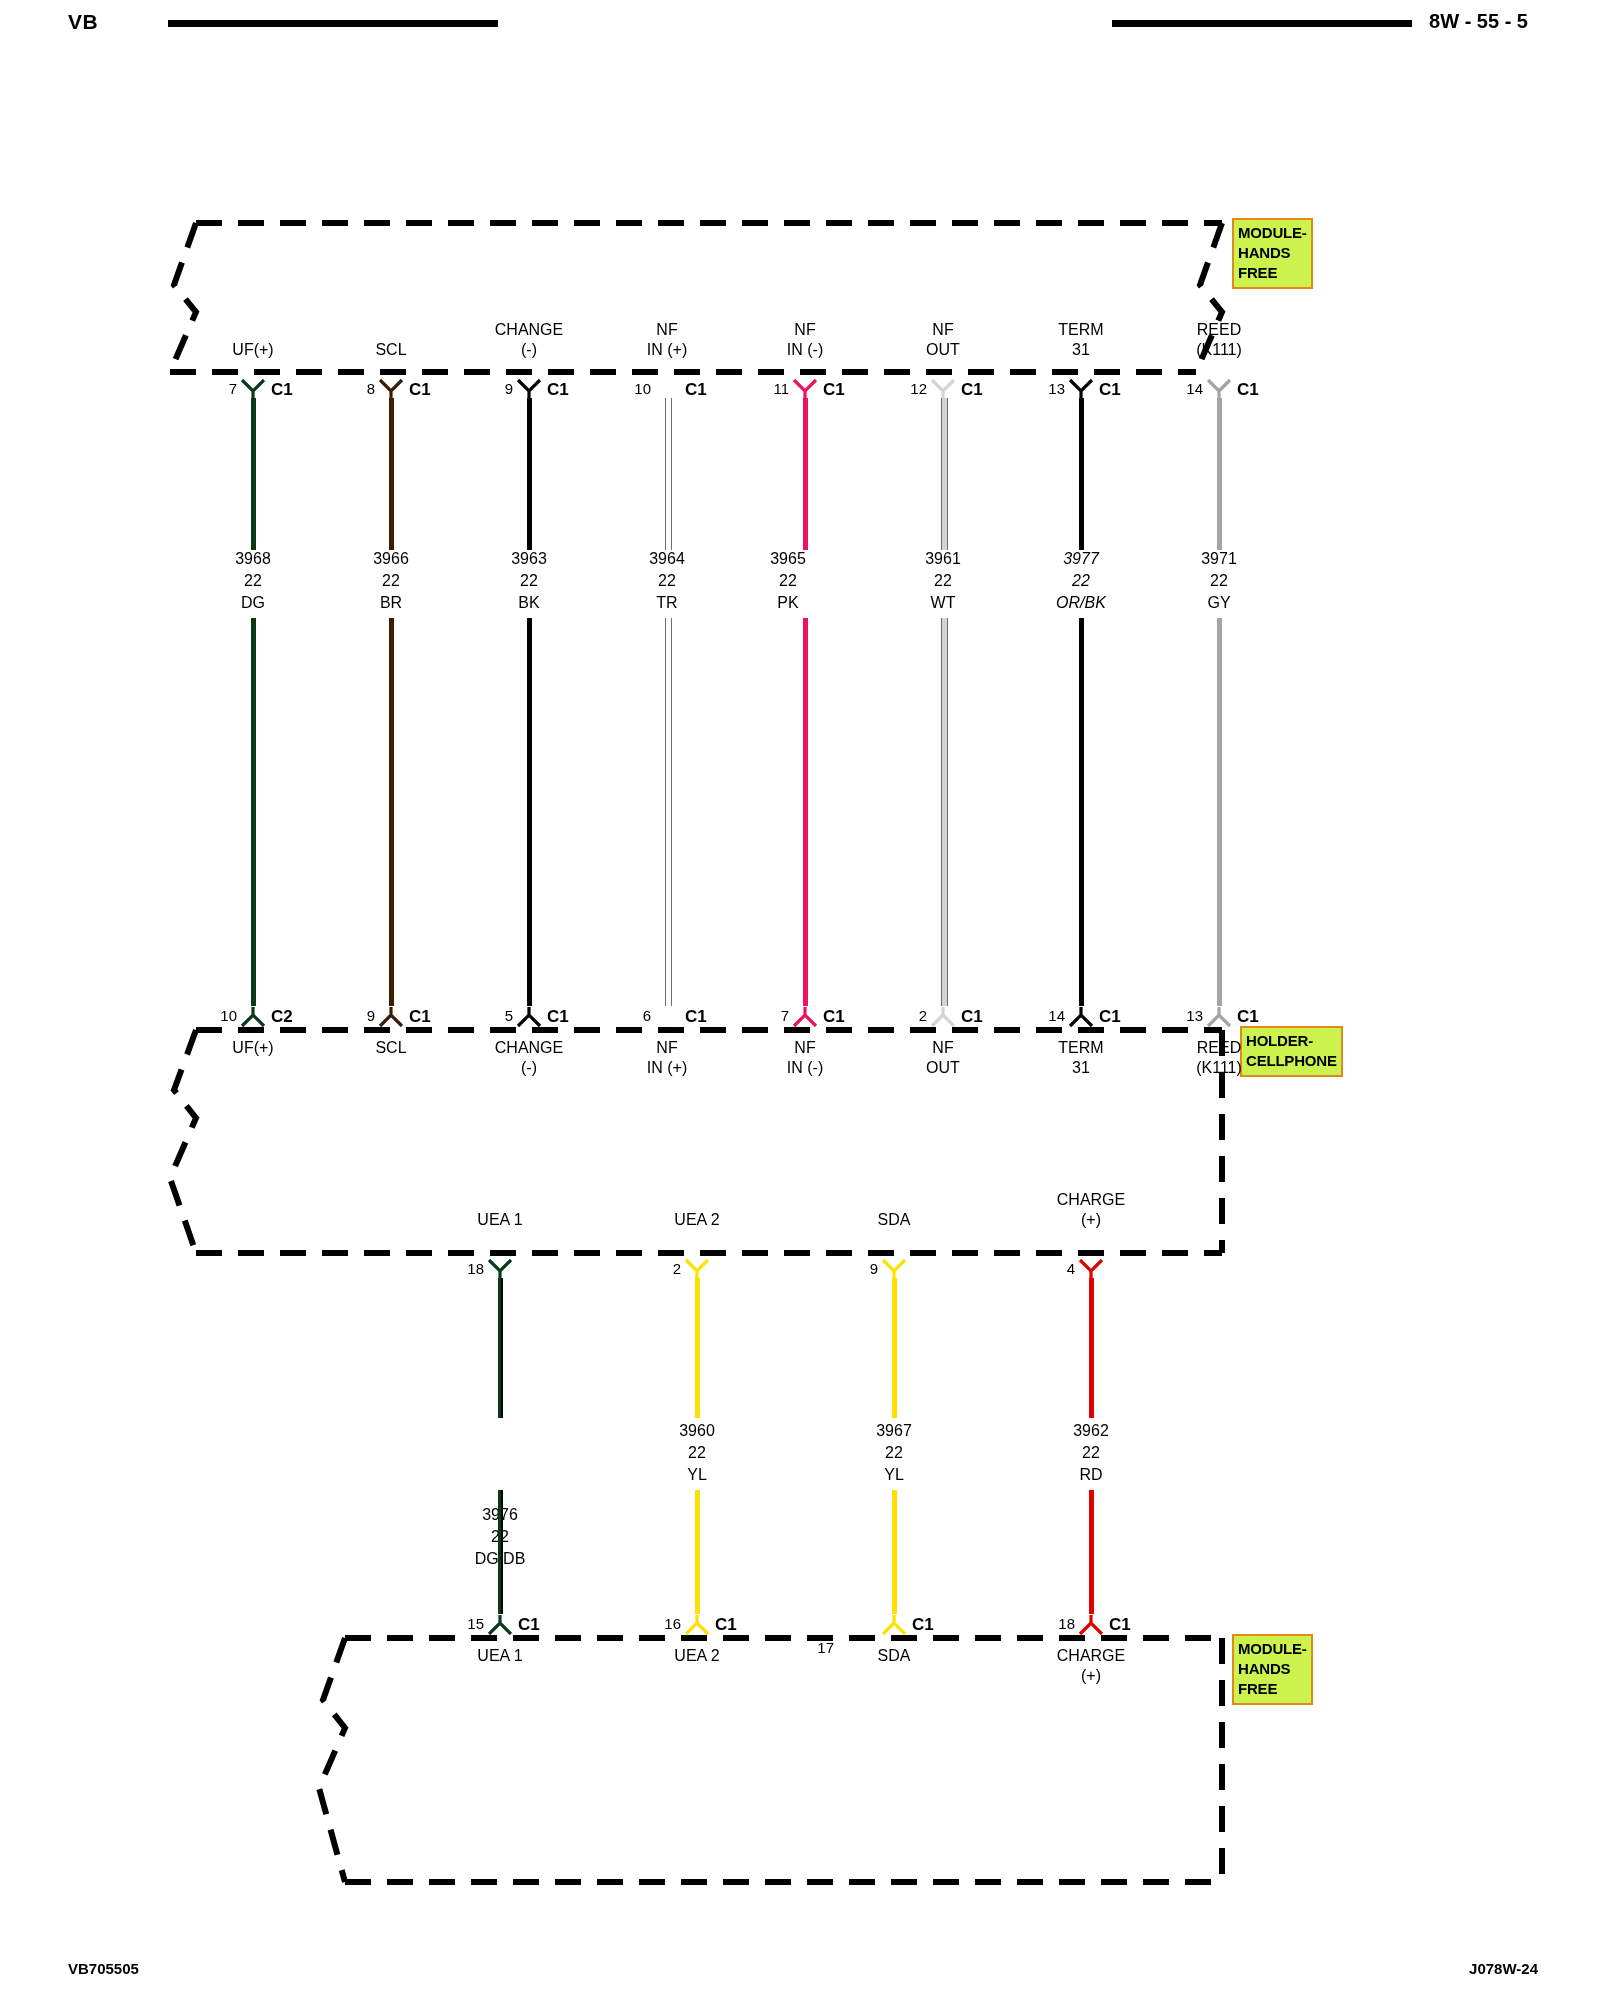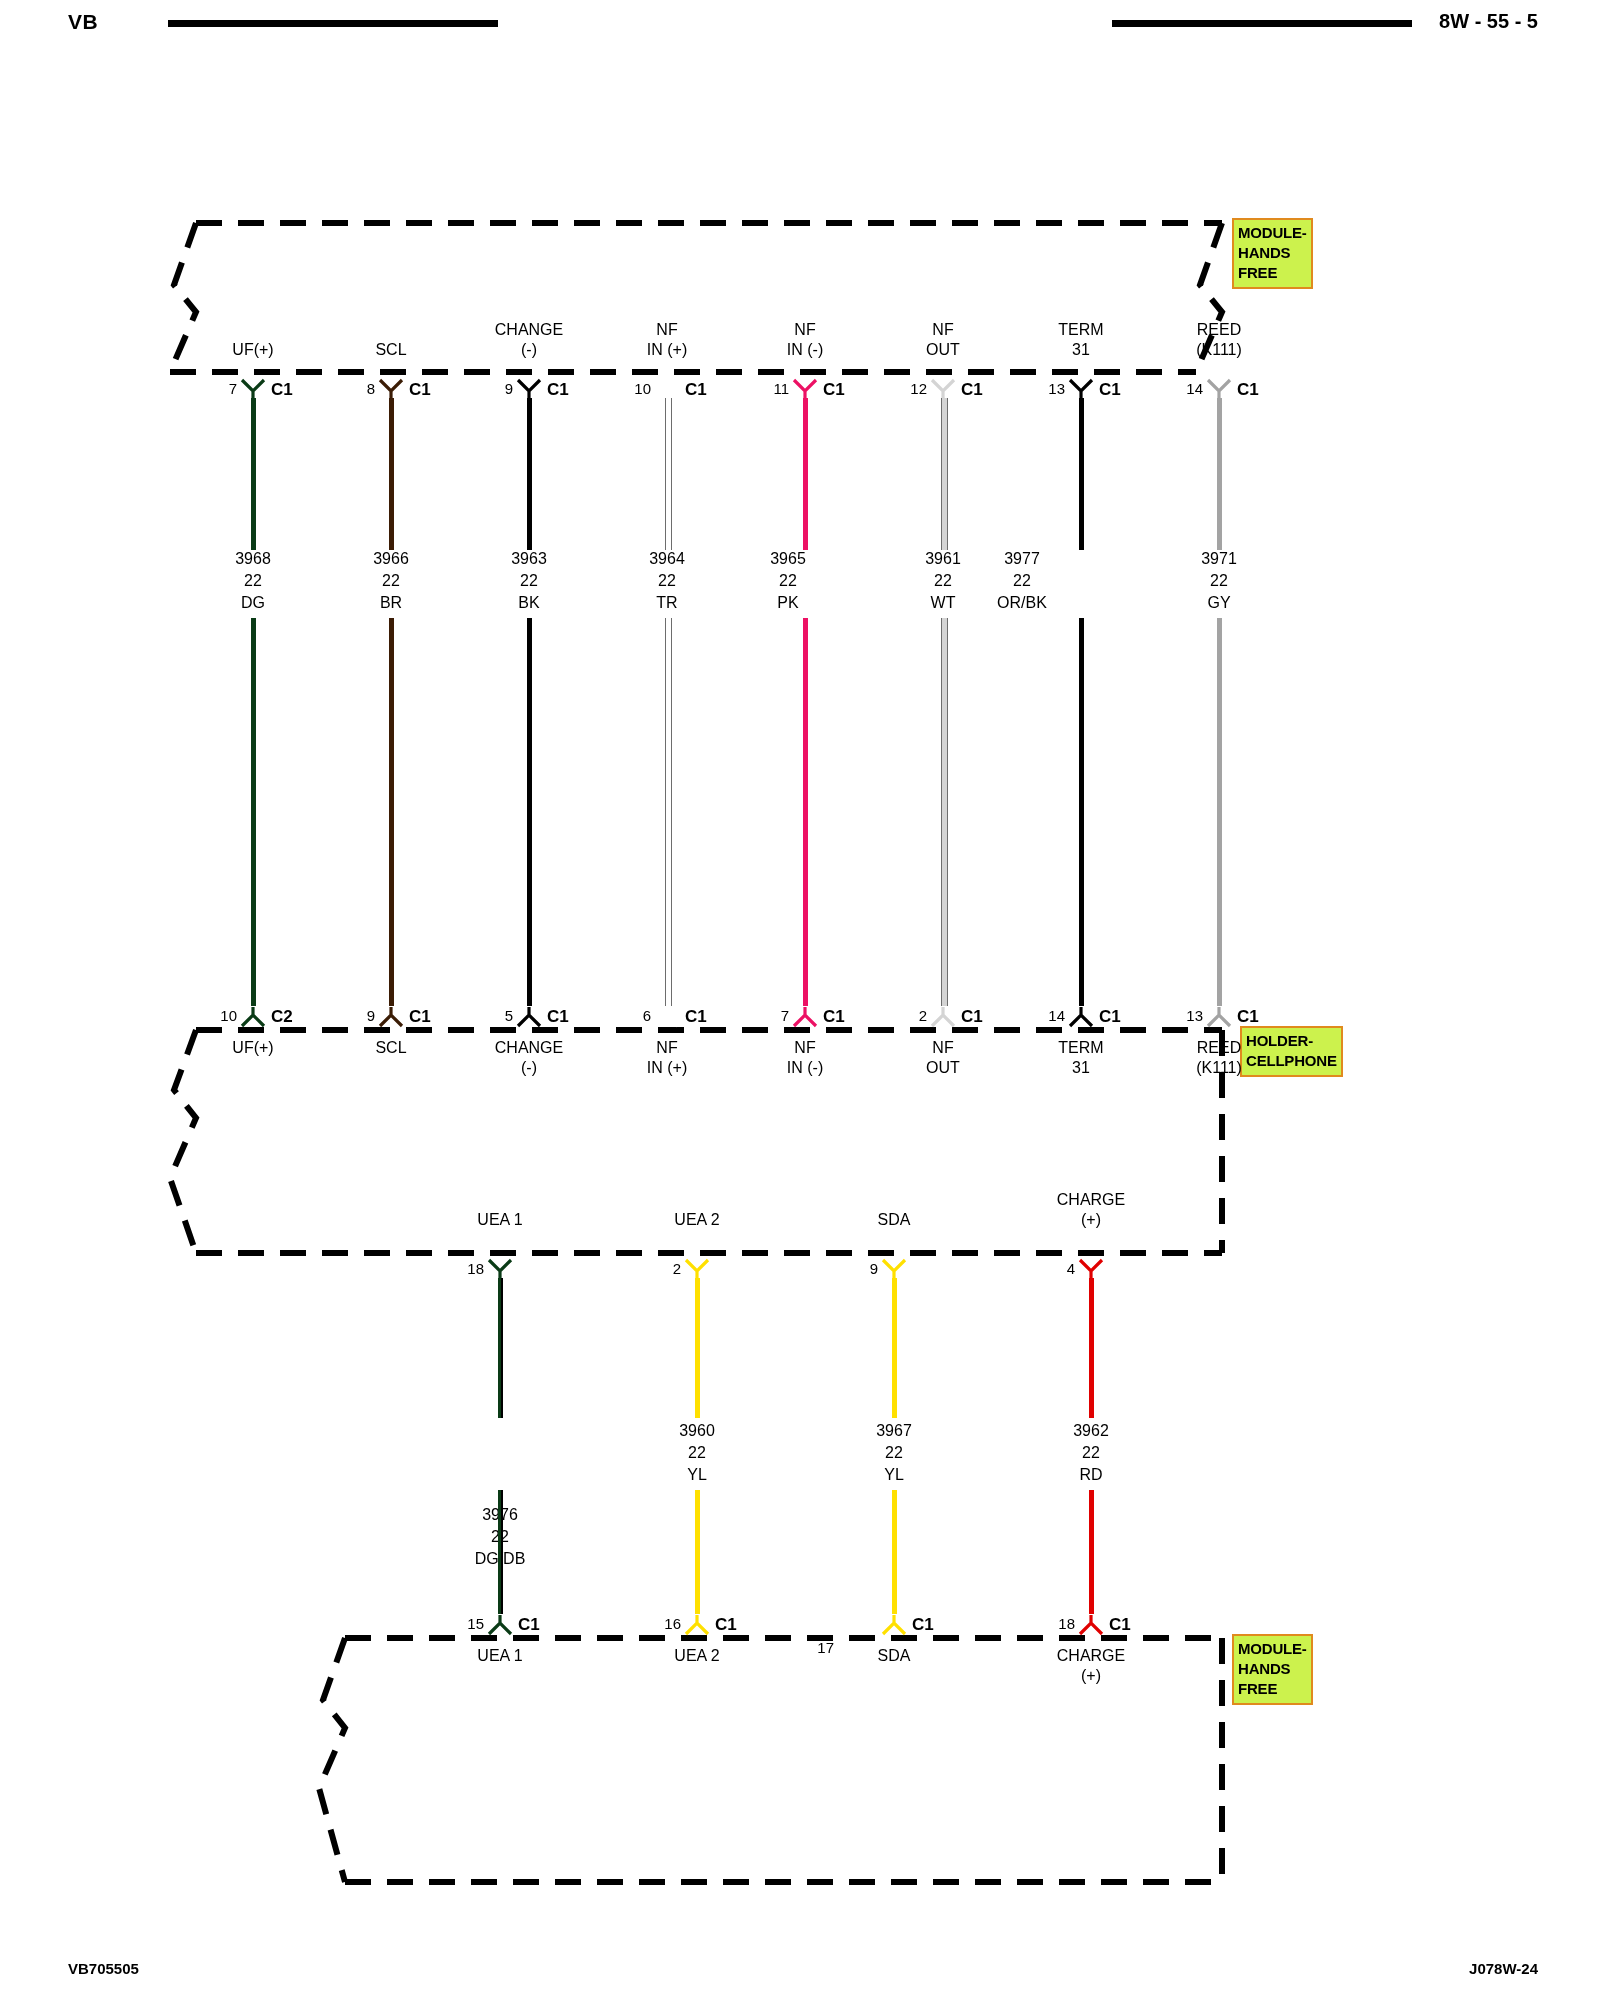--- a/index.html
+++ b/index.html
@@ -11,21 +11,21 @@
   .hdr{position:absolute;left:0;top:0;width:1600px;height:90px;}
   .hdr-vb{position:absolute;left:68px;top:10px;font-size:21px;font-weight:bold;
           letter-spacing:.5px;text-align:right;}
   .hdr-rule{position:absolute;height:7px;background:#000;top:20px;}
   .hdr-rule.l{left:168px;width:330px;}
   .hdr-rule.r{left:1112px;width:300px;}
   .hdr-title{position:absolute;left:0;top:8px;width:1600px;text-align:center;
              font-size:21px;font-weight:bold;letter-spacing:-.2px;}
   .hdr-sub{position:absolute;left:0;top:46px;width:1600px;text-align:center;
            font-size:21px;font-weight:bold;letter-spacing:-.2px;}
-  .hdr-page{position:absolute;right:62px;top:10px;font-size:20px;font-weight:bold;}
+  .hdr-page{position:absolute;right:72px;top:10px;font-size:20px;font-weight:bold;}
 
   
   .ftr-l{position:absolute;left:68px;top:1960px;font-size:15px;font-weight:bold;}
   .ftr-r{position:absolute;right:62px;top:1960px;font-size:15px;font-weight:bold;}
 
   
   .outline{position:absolute;left:0;top:0;width:1600px;height:2000px;
            pointer-events:none;}
 
   
@@ -259,21 +259,21 @@
         <div class="pinlbl" style="left:1081px;top:320px;">
           <div>TERM</div>
           <div>31</div>
         </div>
         <div class="term" style="left:1068px;top:378px;"><svg width="26" height="22" viewBox="0 0 26 22">
             <path d="M2 2 L13 13 L24 2 M13 13 L13 21" fill="none" stroke="#000" stroke-width="3.2"></path>
           </svg></div>
         <div class="pinnum" style="left:1035px;top:380px;width:30px;">13</div>
         <div class="conn" style="left:1099px;top:380px;">C1</div>
         <div class="wire" style="left:1078.5px;top:398px;height:152px;background:linear-gradient(to right,#000 0 60%, #000 60% 100%);"></div>
-        <div class="wirelbl" style="left:1022px;top:548px;">
+        <div class="wirelbl" style="left:1081px;top:548px;font-style:italic;">
           <div>3977</div>
           <div>22</div>
           <div>OR/BK</div>
         </div>
         <div class="wire" style="left:1078.5px;top:618px;height:388px;background:linear-gradient(to right,#000 0 60%, #000 60% 100%);"></div>
         <div class="term" style="left:1068px;top:1006px;"><svg width="26" height="22" viewBox="0 0 26 22">
             <path d="M2 20 L13 9 L24 20 M13 9 L13 1" fill="none" stroke="#000" stroke-width="3.2"></path>
           </svg></div>
         <div class="pinnum" style="left:1035px;top:1007px;width:30px;">14</div>
         <div class="conn" style="left:1099px;top:1007px;">C1</div>

